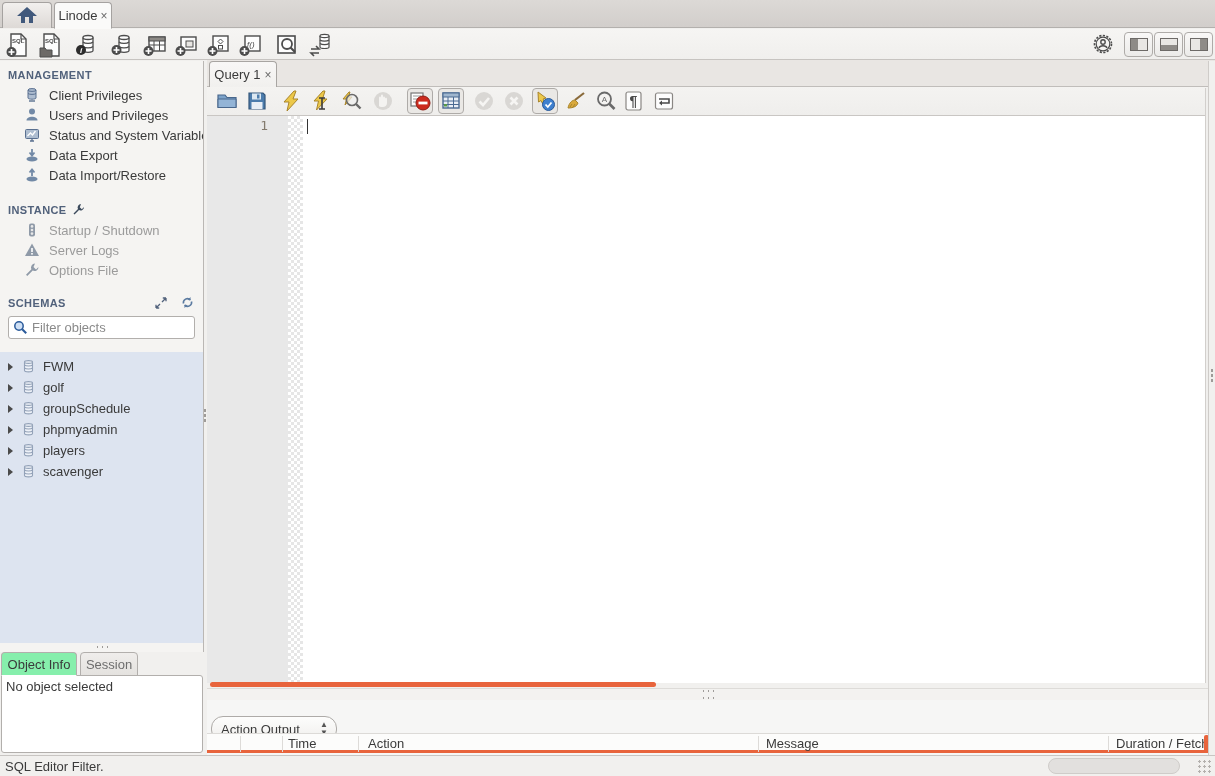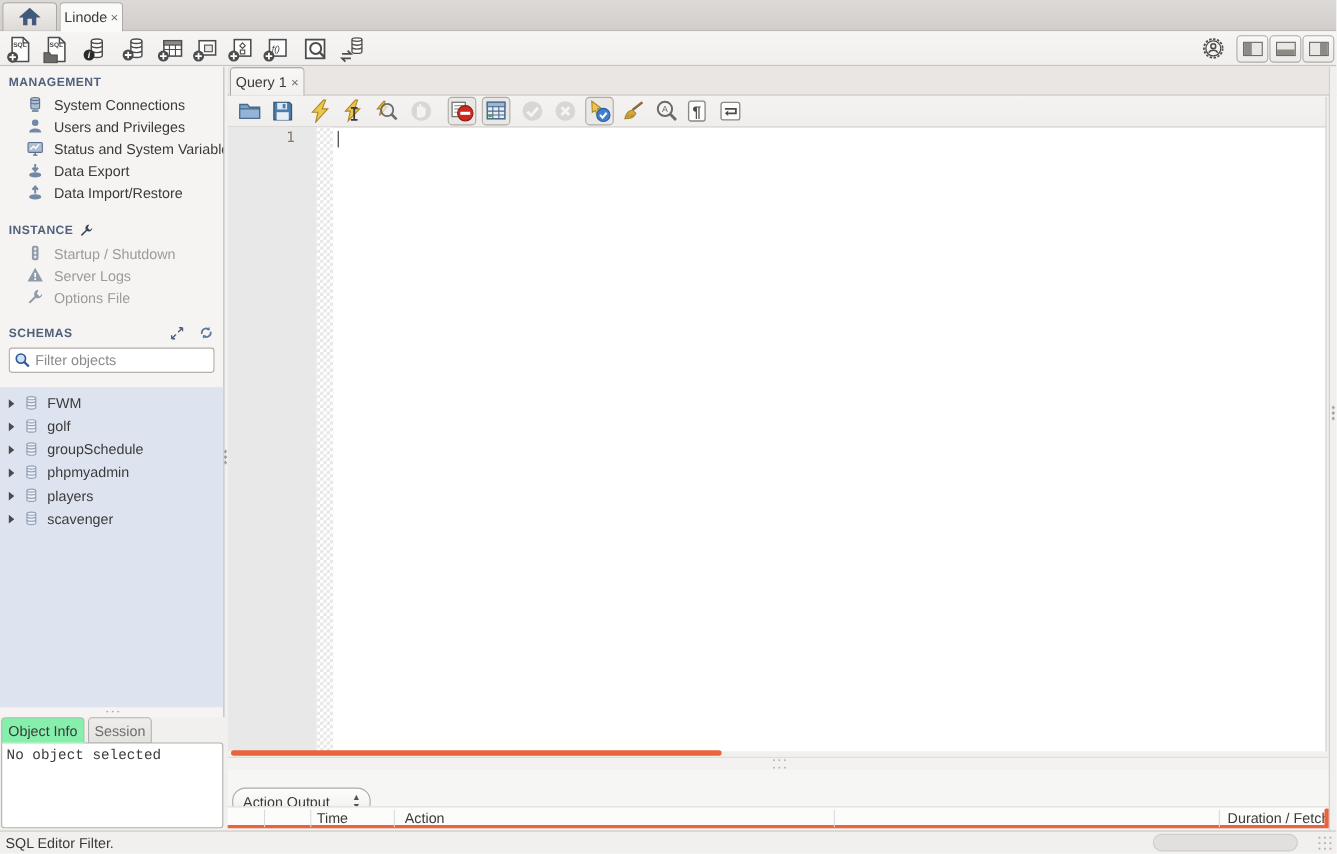--- a/index.html
+++ b/index.html
@@ -52,21 +52,21 @@
     background-image:radial-gradient(#9e9b98 1px, transparent 1.1px); background-size:5px 4px; }
   .grip-v { position:absolute; width:4px; height:15px;
     background-image:radial-gradient(#9e9b98 1px, transparent 1.1px); background-size:4px 5px; }
 
   
   .info-tabs { position:absolute; left:0; top:652px; width:204px; height:24px; }
   .info-tab { position:absolute; top:0; height:24px; border:1px solid #b2afac; border-radius:4px 4px 0 0;
     display:flex; align-items:center; justify-content:center; cursor:pointer; }
   .info-tab.active { background:#86efac; border-bottom:1px solid #fff; z-index:2; }
   .info-tab.inactive { background:linear-gradient(#efedeb,#e4e2df); color:#6e6e6e; }
-  .info-content { position:absolute; left:1px; top:675px; width:202px; height:78px; background:#fff; border:1px solid #b2afac; border-radius:0 3px 3px 3px; padding:3px 4px;font-family:Liberation Mono, monospace; }
+  .info-content { position:absolute; left:1px; top:675px; width:202px; height:78px; background:#fff; border:1px solid #b2afac; border-radius:0 3px 3px 3px; padding:3px 4px; }
 
   
   .statusbar { position:absolute; left:0; top:755px; width:1215px; height:21px; background:#f1f0ee; border-top:1px solid #c8c5c2; }
   .statusbar .txt { position:absolute; left:5px; top:3px; }
   .status-pill { position:absolute; left:1048px; top:2px; width:132px; height:16px; background:#e2e0de; border:1px solid #cfccc9; border-radius:8px; }
   .corner-grip { position:absolute; right:3px; top:3px; width:15px; height:15px;
     background-image:radial-gradient(#b3b0ad 1px, transparent 1.1px); background-size:5px 5px; }
 
   
   .querytabbar { position:absolute; left:207px; top:60px; width:1008px; height:27px; background:#e9e6e3; border-bottom:1px solid #c0bdba; }
@@ -251,21 +251,21 @@
       <span>
           <svg width="16" height="16" viewBox="0 0 16 16">
             <g fill="#aebdd0" stroke="#5a7090">
               <path d="M4 3 v8 c0 1.6 8 1.6 8 0 v-8"></path>
               <ellipse cx="8" cy="3" rx="4" ry="1.4"></ellipse>
               <path d="M4 6.5 c1.5 1.2 6.5 1.2 8 0" fill="none"></path>
             </g>
             <path d="M5 14 h6" stroke="#5a7090" stroke-width="1.4"></path>
           </svg>
         </span>
-      <span class="lbl">System Connections</span>
+      <span class="lbl">Client Privileges</span>
     </div>
     <div class="side-item">
       <span>
           <svg width="16" height="16" viewBox="0 0 16 16">
             <circle cx="8" cy="4.6" r="3" fill="#7289a6"></circle>
             <path d="M2.5 13.5 c0 -5 11 -5 11 0 z" fill="#7289a6"></path>
           </svg>
         </span>
       <span class="lbl">Users and Privileges</span>
     </div>
@@ -595,20 +595,21 @@
       <span>Action Output</span>
       <span class="arrows">▲<br>▼</span>
     </div>
     <div class="out-header">
       <div class="col-div" style="left:33px"></div>
       <div class="col-div" style="left:75px"></div>
       <div class="col-lbl" style="left:81px;width:68px">Time</div>
       <div class="col-div" style="left:151px"></div>
       <div class="col-lbl" style="left:161px;width:385px">Action</div>
       <div class="col-div" style="left:551px"></div>
+      <div class="col-lbl" style="left:559px;width:335px">Message</div>
       <div class="col-div" style="left:901px"></div>
       <div class="col-lbl" style="left:909px;width:90px">Duration / Fetch</div>
     </div>
     <div class="out-vscroll"></div>
   </div>
 
   <div class="right-edge-strip"></div>
   <div class="grip-v" style="left:1210px;top:368px"></div>
 
   <div class="statusbar">

